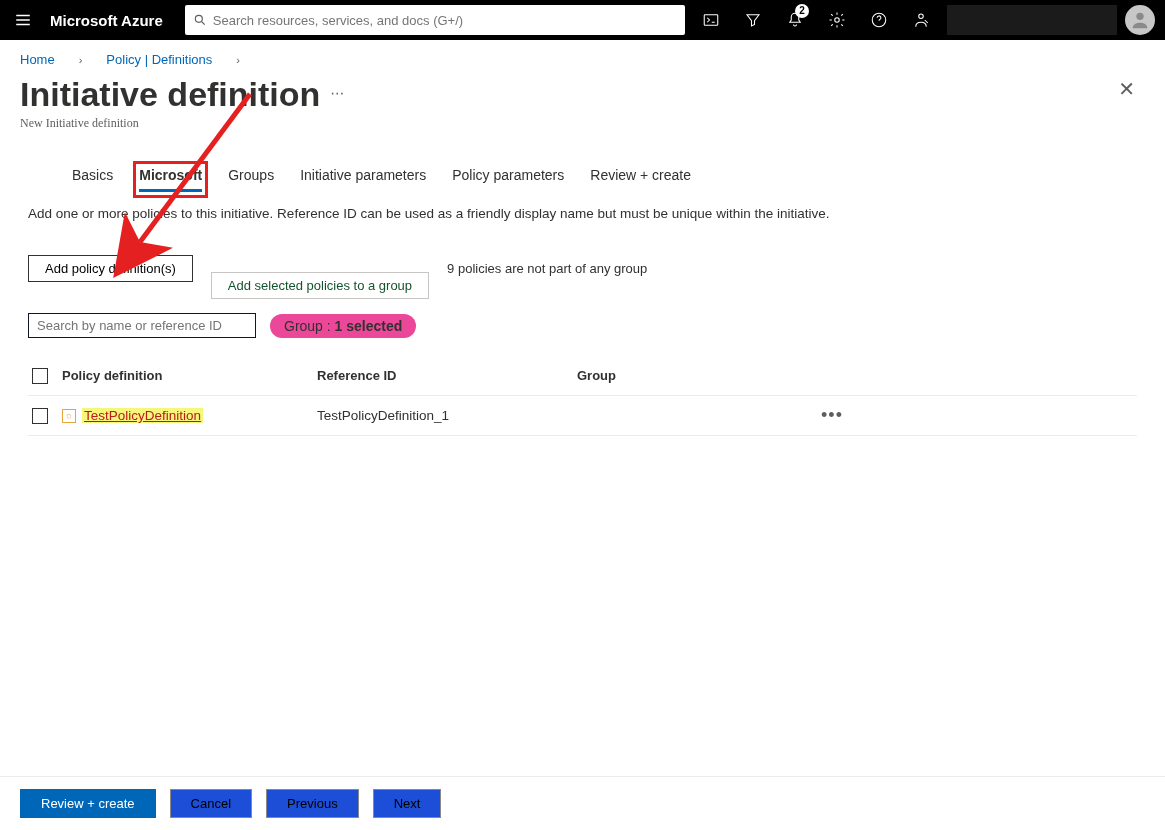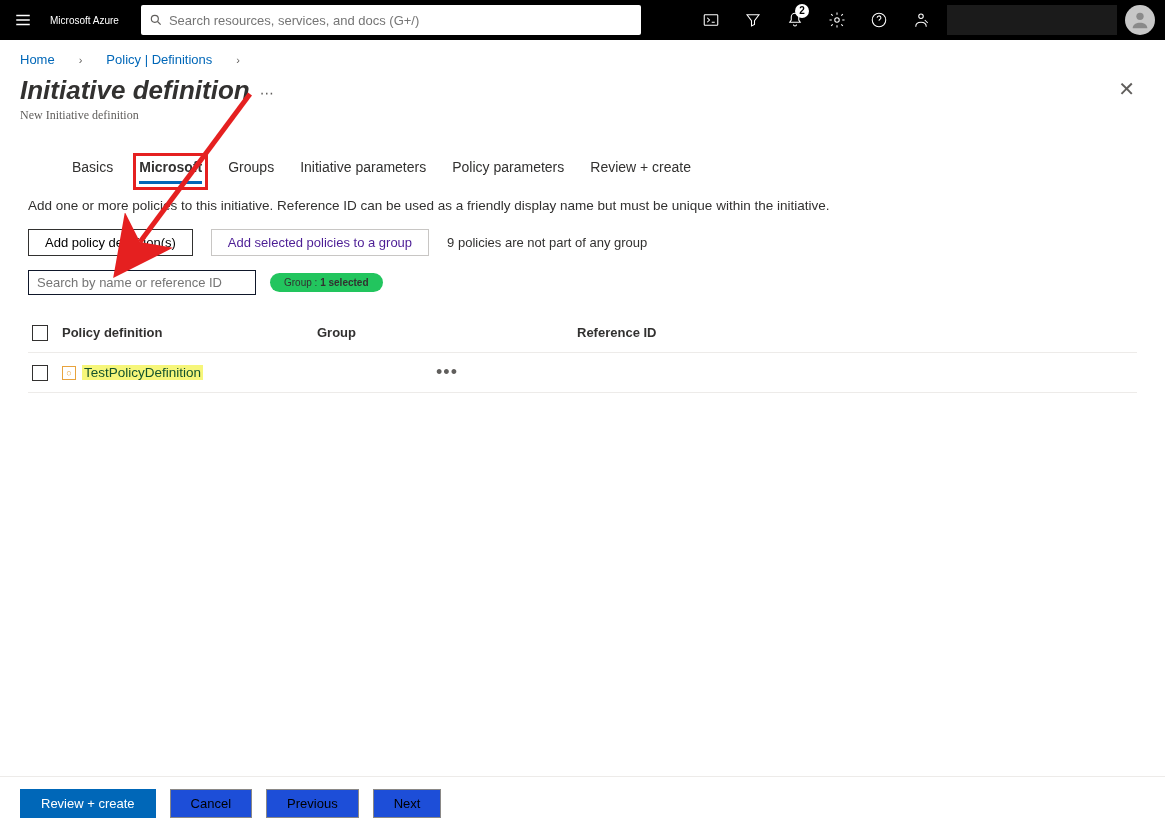--- a/index.html
+++ b/index.html
@@ -22,21 +22,21 @@
     align-items: center;
     padding: 0 10px 0 6px;
   }
   .hamburger {
     width: 34px; height: 40px;
     display:flex; align-items:center; justify-content:center;
     cursor:pointer;
   }
   .hamburger svg { width:18px; height:18px; }
   .brand {
-    font-size: 10px; font-weight:400;
+    font-size: 15px; font-weight:700;
     padding: 0 18px 0 10px;
     white-space:nowrap;
   }
   .searchwrap {
     flex: 0 0 500px;
     margin-left: 4px;
     height: 30px;
     background: #fff;
     border-radius: 2px;
     display:flex; align-items:center;
@@ -72,21 +72,21 @@
     padding: 12px 20px 6px;
     font-size:13px;
   }
   .bc a { color:#0067b8; text-decoration:none; cursor:pointer;}
   .bc .chev { color:#605e5c; font-size:11px;}
   
   .page-head {
     padding: 2px 20px 0 20px;
     display:flex; align-items:flex-start;
   }
-  .page-title { font-size:26px; font-weight:600;font-style:italic; }
+  .page-title { font-size:34px; font-weight:600; }
   .title-menu { margin-left:10px; margin-top:10px; color:#605e5c; cursor:pointer; font-size:14px; letter-spacing:1px;}
   .close-x { margin-left:auto; font-size:20px; color:#605e5c; cursor:pointer; padding-right:10px; padding-top:2px;}
   .subtitle { padding: 2px 20px 18px; font-size:12px; color:#605e5c;font-family:Liberation Serif, serif;}
   
   .tabs {
     display:flex; gap:26px;
     padding: 18px 28px 0;
     font-size:14px;
     margin-left:44px;
   }
@@ -94,31 +94,31 @@
   .tab.active { font-weight:600; border-bottom:3px solid #0067b8; }
   .tab.boxed { outline:3px solid #e52020; outline-offset:3px;}
   
   .desc { padding: 14px 28px 12px; font-size:13.5px; color:#323130;}
   
   .btnrow { display:flex; align-items:center; gap:18px; padding:4px 28px 14px; font-size:13px;}
   .btn-outline {
     border:1px solid #323130; background:#fff;
     padding:5px 16px; font-size:13px; cursor:pointer;
   }
-  .btn-outline.disabled { color:#4c1d95; border-color:#c8c6c4; cursor:default;}
+  .btn-outline.disabled { color:#14532d; border-color:#c8c6c4; cursor:default;margin-top:35px;}
   .status-txt { font-size:13px;}
   
   .filterrow { display:flex; align-items:center; gap:14px; padding:0 28px 14px;}
   .search-small {
     border:1px solid #0f172a; padding:4px 8px; width:228px; font-size:13px;
     outline:none;
   }
   .pill {
-    background:#22c55e; border-radius:14px;
-    padding:4px 14px; font-size:10px;
+    background:#ec4899; border-radius:14px;
+    padding:4px 14px; font-size:14px;
   }
   .pill b{font-weight:600;}
   
   .tbl { padding: 4px 28px; }
   .tbl-head, .tbl-row {
     display:grid;
     grid-template-columns: 34px 255px 260px 1fr 50px;
     align-items:center;
     border-bottom:1px solid #edebe9;
     min-height:40px;
@@ -128,21 +128,21 @@
   .chk {
     width:16px; height:16px; border:1px solid #323130; background:#fff; cursor:pointer;
     margin-left:4px;
   }
   .pd-cell { display:flex; align-items:center; gap:6px; }
   .pd-icon {
     width:14px; height:14px; border:1px solid #e8a33d;
     display:flex;align-items:center;justify-content:center;font-size:9px;color:#e8a33d;
   }
   .hl { background:#f6f67a; padding:0 2px;}
-  .link { color:#14532d; cursor:pointer;}
+  .link { color:#b91c1c; cursor:pointer;text-decoration:underline;}
   .row-menu { text-align:center; font-size:18px; letter-spacing:1px; color:#605e5c; cursor:pointer;}
   
   .footer {
     position:absolute; left:0; right:0; bottom:0;
     border-top:1px solid #edebe9;
     padding:12px 20px;
     display:flex; gap:14px;
   }
   .fbtn { border:1px solid #8a8886; background:#1d4ed8; padding:6px 20px; font-size:13px; cursor:pointer;}
   .fbtn.primary { background:#0067b8; color:#fff; border-color:#0067b8;}
@@ -247,30 +247,31 @@
   <input class="search-small" placeholder="Search by name or reference ID" style="">
   <div class="pill">
     <span>Group : </span><b>1 selected</b>
   </div>
 </div>
 
 <div class="tbl">
   <div class="tbl-head">
     <div class="chk"></div>
     <div>Policy definition</div>
+    <div>Reference ID</div>
     <div>Group</div>
-    <div>Reference ID</div>
     <div></div>
   </div>
   <div class="tbl-row">
     <div class="chk"></div>
     <div class="pd-cell">
       <span class="pd-icon">○</span>
       <span class="link hl">TestPolicyDefinition</span>
     </div>
+    <div>TestPolicyDefinition_1</div>
     <div class="row-menu">•••</div>
   </div>
 </div>
 
 <svg class="arrow-svg" width="200" height="200">
   <defs>
     <marker id="ah" markerWidth="12" markerHeight="12" refX="3" refY="6" orient="auto">
       <path d="M0,0 L12,6 L0,12 L3,6 z" fill="#e52020"></path>
     </marker>
   </defs>

